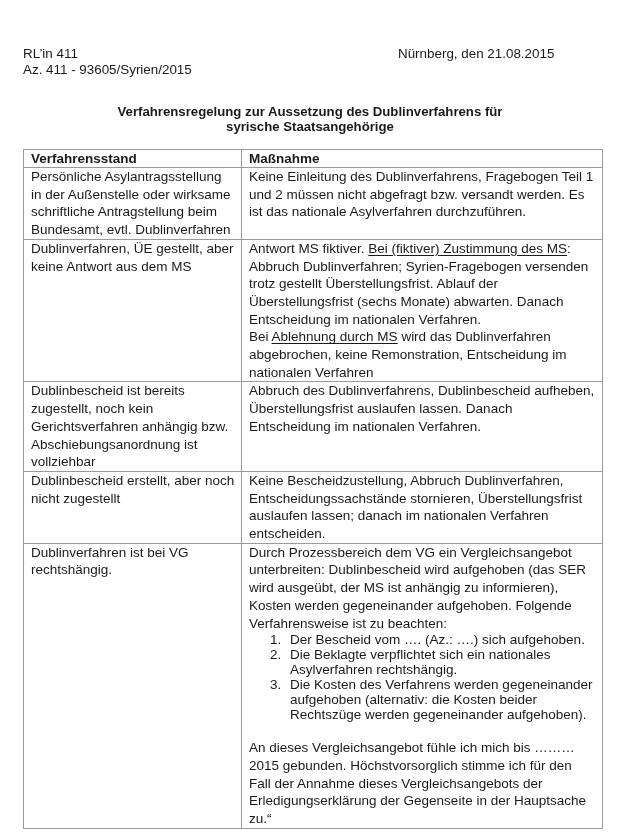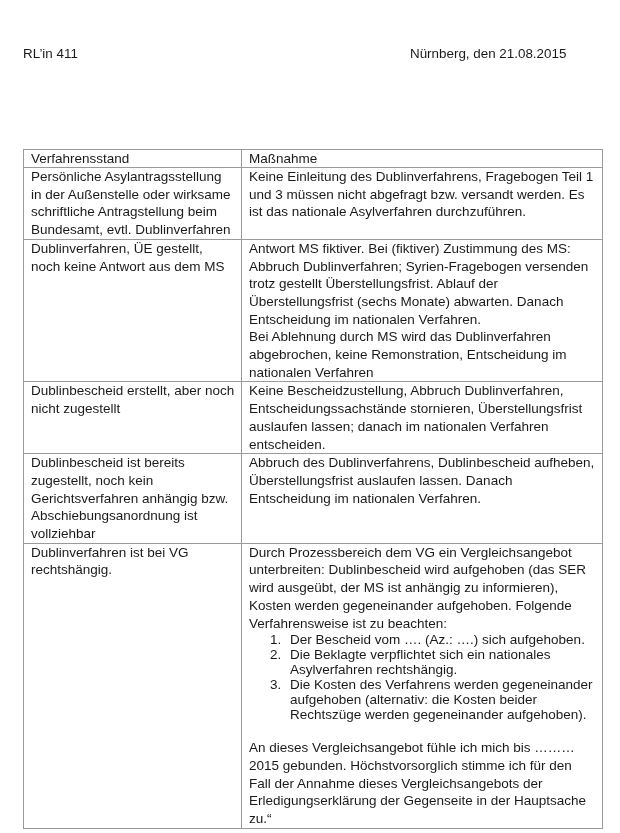--- a/index.html
+++ b/index.html
@@ -24,21 +24,21 @@
     .sender {
       position: absolute;
       left: 23px;
       top: 10px;
       line-height: 16px;
       font-size: 13.4px;
     }
     .sender div { white-space: nowrap; }
     .place-date {
       position: absolute;
-      left: 410px;
+      left: 398px;
       top: 10px;
       line-height: 16px;
       font-size: 13.4px;
       white-space: nowrap;
     }
     .doc-title {
       position: absolute;
       left: 0;
       top: 68px;
       width: 620px;
@@ -61,26 +61,26 @@
       border: 1.2px solid #9a9a9a;
       vertical-align: top;
       text-align: left;
       padding: 0 6px 0 7px;
       line-height: 17.7px;
       font-size: 13.5px;
     }
     table.rules col.c1 { width: 218px; }
     table.rules col.c2 { width: 361px; }
     table.rules th {
-      font-weight: normal;
+      font-weight: bold;
       line-height: 17px;
       padding-top: 0;
       padding-bottom: 0;
     }
-    .u { text-underline-offset: 2px; }
+    .u { text-decoration: underline; text-underline-offset: 2px; }
     .cell-text p { margin: 0; }
     ol.offer-list {
       margin: 0;
       padding-left: 41px;
       line-height: 15px;
       list-style: none;
       counter-reset: item;
     }
     ol.offer-list li {
       position: relative;
@@ -95,55 +95,60 @@
     .last-row td { padding-top: 5px; padding-bottom: 14px; }
     .last-row td.left { padding-top: 0; }
   </style>
 </head>
 <body>
 
 <div class="page">
 
   <div class="sender">
     <div>RL’in 411</div>
+    <div>Az. 411 - 93605/Syrien/2015</div>
   </div>
 
   <div class="place-date">Nürnberg, den 21.08.2015</div>
 
+  <div class="doc-title">
+    <div>Verfahrensregelung zur Aussetzung des Dublinverfahrens für</div>
+    <div>syrische Staatsangehörige</div>
+  </div>
 
   <table class="rules">
     <colgroup>
         <col class="c1">
         <col class="c2">
       </colgroup>
     <thead>
       <tr>
         <th>Verfahrensstand</th>
         <th>Maßnahme</th>
       </tr>
     </thead>
     <tbody>
       <tr>
         <td>Persönliche Asylantragsstellung in der Außenstelle oder wirksame schriftliche Antragstellung beim Bundesamt, evtl. Dublinverfahren</td>
-        <td>Keine Einleitung des Dublinverfahrens, Fragebogen Teil 1 und 3 müssen nicht abgefragt bzw. versandt werden. Es ist das nationale Asylverfahren durchzuführen.</td>
+        <td>Keine Einleitung des Dublinverfahrens, Fragebogen Teil 1 und 2 müssen nicht abgefragt bzw. versandt werden. Es ist das nationale Asylverfahren durchzuführen.</td>
       </tr>
       <tr>
-        <td>Dublinverfahren, ÜE gestellt, noch keine Antwort aus dem MS</td>
+        <td>Dublinverfahren, ÜE gestellt, aber keine Antwort aus dem MS</td>
         <td class="cell-text">
           <p><span>Antwort MS fiktiver. </span><span class="u">Bei (fiktiver) Zustimmung des MS</span><span>: Abbruch Dublinverfahren; Syrien-Fragebogen versenden trotz gestellt Überstellungsfrist. Ablauf der Überstellungsfrist (sechs Monate) abwarten. Danach Entscheidung im nationalen Verfahren.</span></p>
           <p><span>Bei </span><span class="u">Ablehnung durch MS</span><span> wird das Dublinverfahren abgebrochen, keine Remonstration, Entscheidung im nationalen Verfahren</span></p>
         </td>
       </tr>
       <tr>
+        <td>Dublinbescheid ist bereits zugestellt, noch kein Gerichtsverfahren anhängig bzw. Abschiebungsanordnung ist vollziehbar</td>
+        <td>Abbruch des Dublinverfahrens, Dublinbescheid aufheben, Überstellungsfrist auslaufen lassen. Danach Entscheidung im nationalen Verfahren.</td>
+      </tr>
+      <tr>
         <td>Dublinbescheid erstellt, aber noch nicht zugestellt</td>
         <td>Keine Bescheidzustellung, Abbruch Dublinverfahren, Entscheidungssachstände stornieren, Überstellungsfrist auslaufen lassen; danach im nationalen Verfahren entscheiden.</td>
-      </tr>
-      <tr>
-        <td>Dublinbescheid ist bereits zugestellt, noch kein Gerichtsverfahren anhängig bzw. Abschiebungsanordnung ist vollziehbar</td>
-        <td>Abbruch des Dublinverfahrens, Dublinbescheid aufheben, Überstellungsfrist auslaufen lassen. Danach Entscheidung im nationalen Verfahren.</td>
       </tr>
       <tr class="last-row">
         <td class="left">Dublinverfahren ist bei VG rechtshängig.</td>
         <td class="cell-text">
           <p>Durch Prozessbereich dem VG ein Vergleichsangebot unterbreiten: Dublinbescheid wird aufgehoben (das SER wird ausgeübt, der MS ist anhängig zu informieren), Kosten werden gegeneinander aufgehoben. Folgende Verfahrensweise ist zu beachten:</p>
           <ol class="offer-list">
             <li><span class="num">1.</span><span>Der Bescheid vom …. (Az.: ….) sich aufgehoben.</span></li>
             <li><span class="num">2.</span><span>Die Beklagte verpflichtet sich ein nationales Asylverfahren rechtshängig.</span></li>
             <li><span class="num">3.</span><span>Die Kosten des Verfahrens werden gegeneinander aufgehoben (alternativ: die Kosten beider Rechtszüge werden gegeneinander aufgehoben).</span></li>
           </ol>

